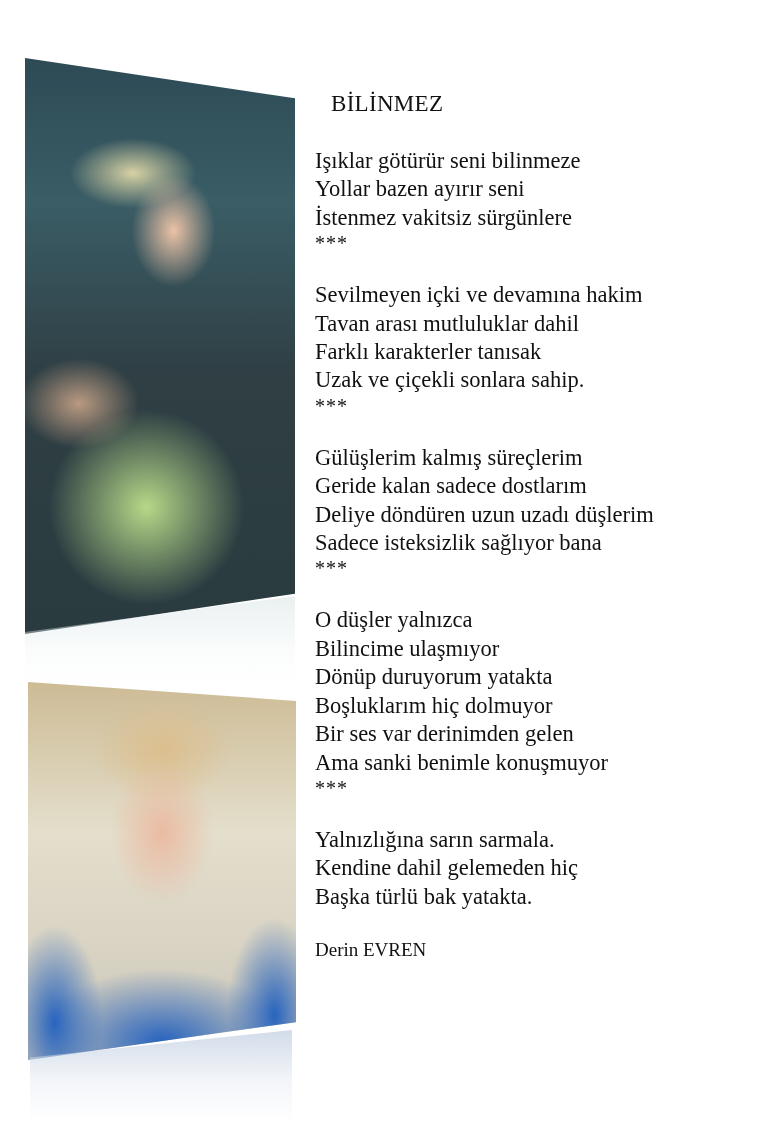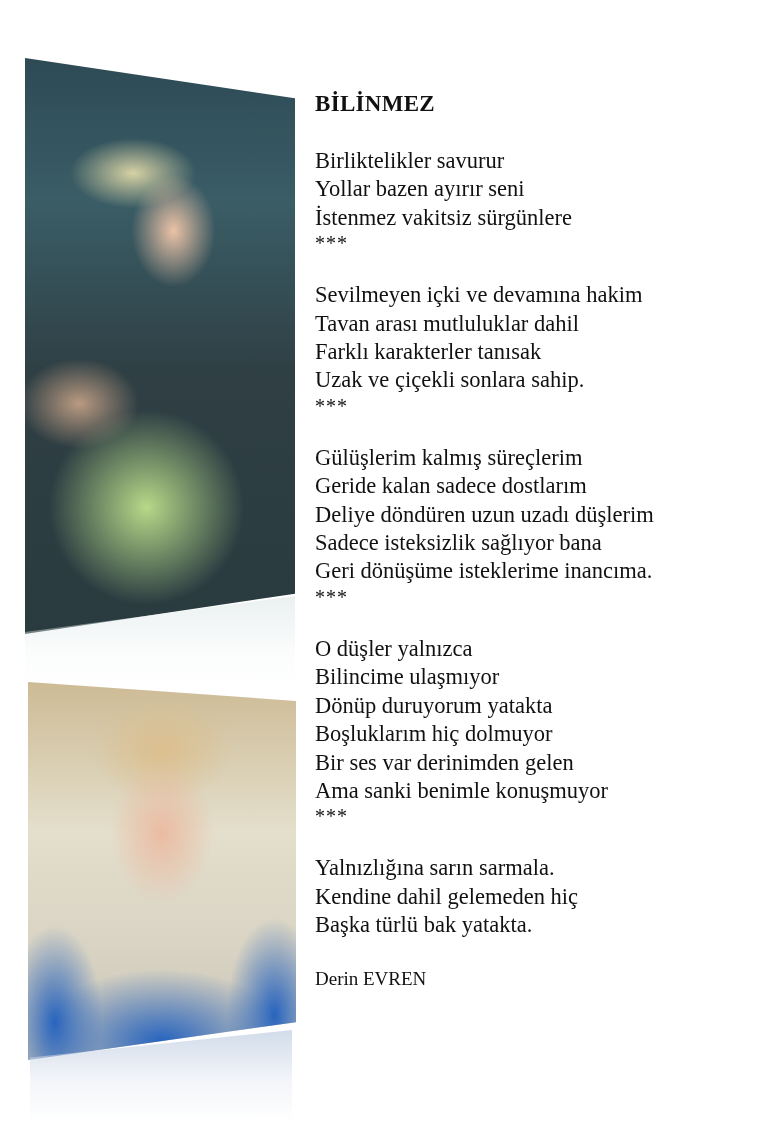--- a/index.html
+++ b/index.html
@@ -32,58 +32,57 @@
         radial-gradient(ellipse 60px 120px at 92% 88%, rgba(40,100,190,1), rgba(40,100,190,0) 80%),
         linear-gradient(180deg, #cdbb95 0%, #e4dfcc 40%, #d8d3c3 70%, #c9c5b8 100%);
     }
     .photo-2-refl {
       left: 30px; top: 1030px; width: 262px; height: 92px;
       background: linear-gradient(180deg, rgba(190,205,225,0.7) 0%, rgba(225,230,240,0.4) 55%, rgba(255,255,255,0) 100%);
       clip-path: polygon(0 30%, 100% 0, 100% 100%, 0 100%);
     }
 
     .poem { position: absolute; left: 315px; top: 90px; width: 440px; }
-    .poem-title { font-weight: bold; font-size: 23px; line-height: 28px; margin: 0 0 29px 0; letter-spacing: 0.3px; }
+    .poem-title { font-weight: normal; font-size: 23px; line-height: 28px; margin: 0 0 29px 16px; letter-spacing: 0.3px; }
     .stanza { margin: 0 0 27px 0; }
     .line { font-size: 22.5px; line-height: 28.4px; white-space: nowrap; }
     .sep { font-size: 20px; line-height: 22px; letter-spacing: 1px; }
     .author { font-size: 19px; line-height: 24px; margin-top: 16px; }
   </style>
 </head>
 <body>
 
 <div class="photo photo-1" title="Young woman with slicked-back blonde hair in a car, green ribbed tank top"></div>
 <div class="photo photo-1-refl"></div>
 <div class="photo photo-2" title="Young woman with hand at forehead wearing a blue jacket"></div>
 <div class="photo photo-2-refl"></div>
 
 <div class="poem">
   <div class="poem-title">BİLİNMEZ</div>
 
   <div class="stanza">
-    <div class="line">Birliktelikler savurur</div>
+    <div class="line">Işıklar götürür seni bilinmeze</div>
     <div class="line">Yollar bazen ayırır seni</div>
     <div class="line">İstenmez vakitsiz sürgünlere</div>
     <div class="sep">***</div>
   </div>
 
   <div class="stanza">
     <div class="line">Sevilmeyen içki ve devamına hakim</div>
     <div class="line">Tavan arası mutluluklar dahil</div>
     <div class="line">Farklı karakterler tanısak</div>
     <div class="line">Uzak ve çiçekli sonlara sahip.</div>
     <div class="sep">***</div>
   </div>
 
   <div class="stanza">
     <div class="line">Gülüşlerim kalmış süreçlerim</div>
     <div class="line">Geride kalan sadece dostlarım</div>
     <div class="line">Deliye döndüren uzun uzadı düşlerim</div>
     <div class="line">Sadece isteksizlik sağlıyor bana</div>
-    <div class="line">Geri dönüşüme isteklerime inancıma.</div>
     <div class="sep">***</div>
   </div>
 
   <div class="stanza">
     <div class="line">O düşler yalnızca</div>
     <div class="line">Bilincime ulaşmıyor</div>
     <div class="line">Dönüp duruyorum yatakta</div>
     <div class="line">Boşluklarım hiç dolmuyor</div>
     <div class="line">Bir ses var derinimden gelen</div>
     <div class="line">Ama sanki benimle konuşmuyor</div>

